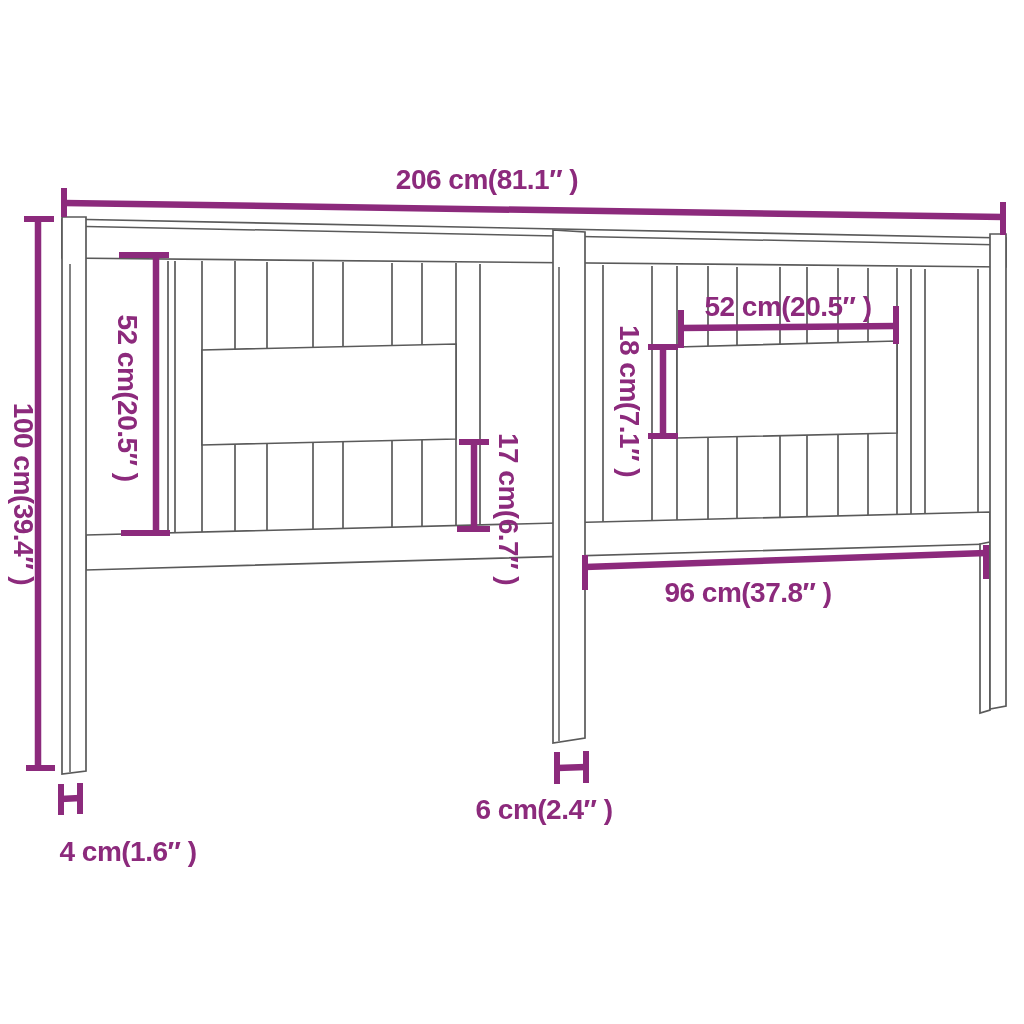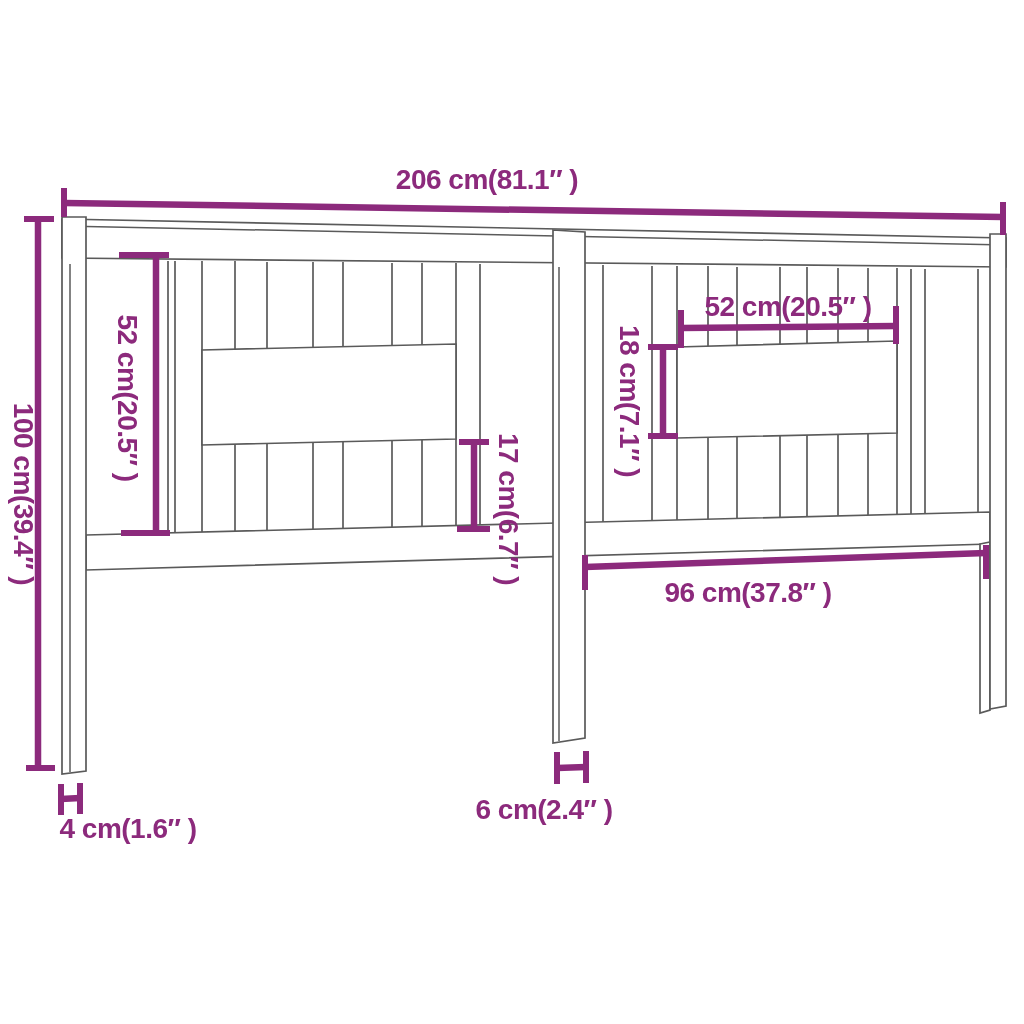--- a/index.html
+++ b/index.html
@@ -158,15 +158,15 @@
   <div class="dim-label" style="left:788px; top:289px;">52 cm(20.5″ )</div>
 
   <div class="dim-label vert" style="left:629px; top:383px;">18 cm(7.1″ )</div>
 
   <div class="dim-label vert" style="left:508px; top:491px;">17 cm(6.7″ )</div>
 
   <div class="dim-label" style="left:748px; top:575px;text-align:center;">96 cm(37.8″ )</div>
 
   <div class="dim-label" style="left:544px; top:792px;">6 cm(2.4″ )</div>
 
-  <div class="dim-label" style="left:128px; top:811px;">4 cm(1.6″ )</div>
+  <div class="dim-label" style="left:128px; top:834px;">4 cm(1.6″ )</div>
 
 </div>
 
 </body></html>

